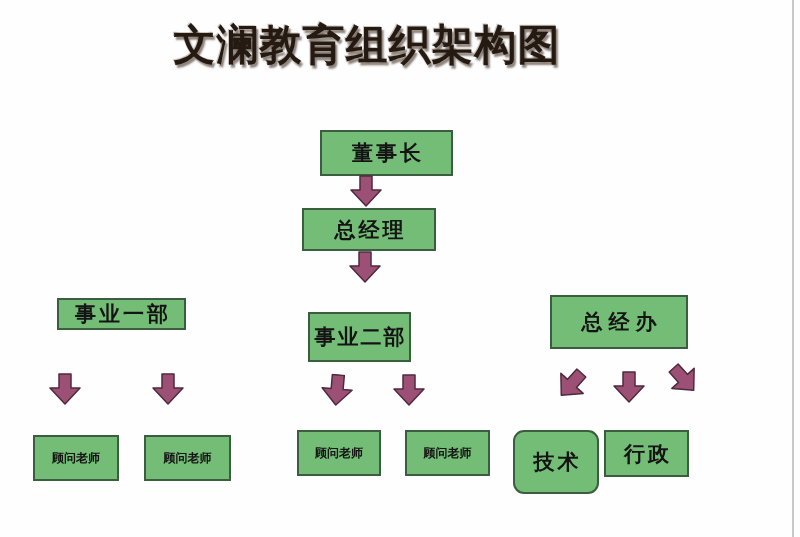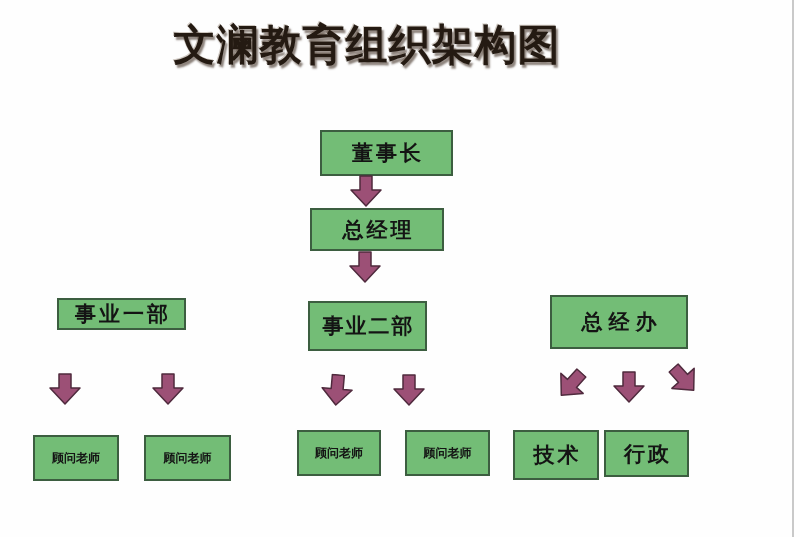--- a/index.html
+++ b/index.html
@@ -16,29 +16,29 @@
     font-family:"DejaVu Sans","Liberation Sans",sans-serif;
   }
   .node {
     position:absolute; display:flex; align-items:center; justify-content:center;
     background:var(--box-fill,#73BD76); border:2px solid var(--box-border,#3C5E40);
     color:#141414; font-size:21px; font-weight:600; letter-spacing:3px;
     text-indent:3px; white-space:nowrap;
   }
   .node.consultant { font-size:12px; letter-spacing:0; text-indent:0; }
   #n-chairman  { left:303px; top:130px; width:133px; height:46px;margin-left:17px; }
-  #n-gm        { left:310px; top:208px; width:134px; height:43px; }
+  #n-gm        { left:302px; top:208px; width:134px; height:43px; }
   #n-div1      { left:57px;  top:298px; width:129px; height:32px; }
-  #n-div2      { left:308px; top:301px; width:119px; height:50px; letter-spacing:2px; text-indent:2px; }
+  #n-div2      { left:308px; top:312px; width:103px; height:50px; letter-spacing:2px; text-indent:2px; }
   #n-office    { left:550px; top:295px; width:138px; height:54px; letter-spacing:6px; text-indent:6px; }
   #n-cons1     { left:33px;  top:435px; width:86px;  height:46px; }
   #n-cons2     { left:144px; top:435px; width:87px;  height:46px; }
   #n-cons3     { left:297px; top:430px; width:84px;  height:46px; }
   #n-cons4     { left:405px; top:430px; width:85px;  height:46px; }
-  #n-tech      { left:513px; top:430px; width:86px;  height:50px; }
+  #n-tech      { left:513px; top:430px; width:86px;  height:64px;border-radius:11px; }
   #n-admin     { left:604px; top:430px; width:85px;  height:47px; }
   #n-hr        { left:692px; top:428px; width:85px;  height:49px; }
   .arrow { position:absolute; width:34px; height:33px; }
   .arrow svg { display:block; }
   #a1 { left:349px; top:175px; }
   #a2 { left:348px; top:251px; }
   #a3 { left:48px;  top:373px; }
   #a4 { left:151px; top:373px; }
   #a5 { left:320px; top:374px; transform:rotate(5deg); }
   #a6 { left:392px; top:374px; }

